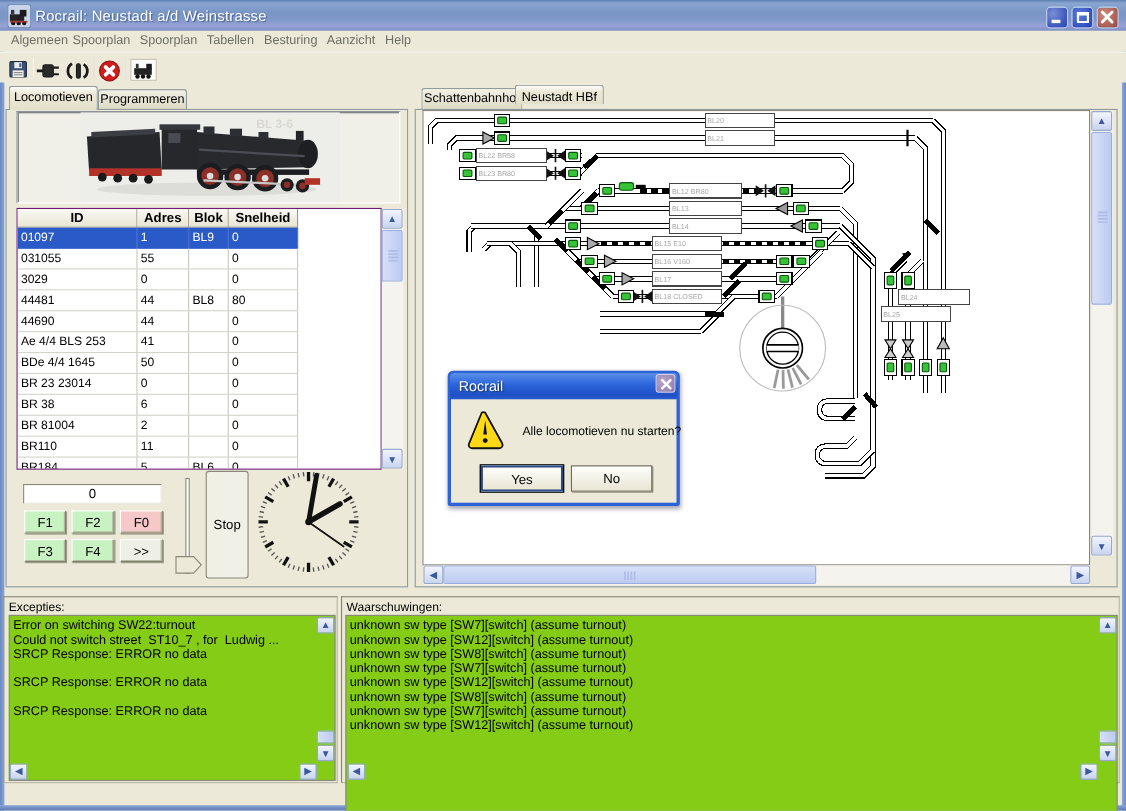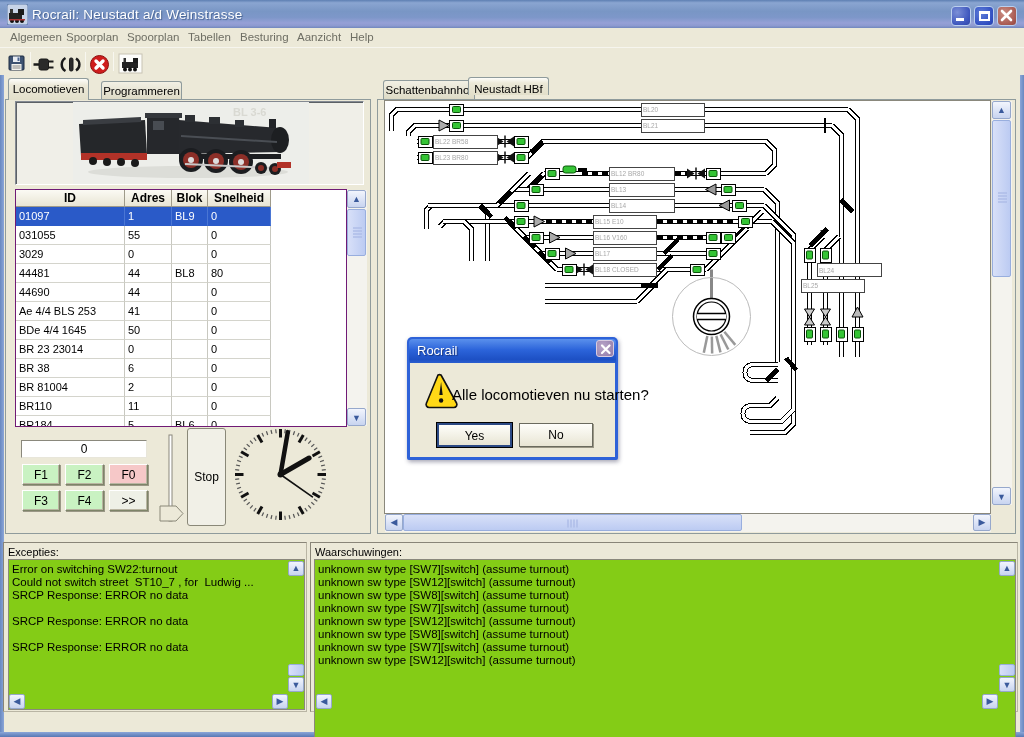--- a/index.html
+++ b/index.html
@@ -144,21 +144,21 @@
           <circle cx="11" cy="15.5" r="2" fill="#111"></circle>
           <circle cx="16" cy="15.5" r="2" fill="#111"></circle>
       </g>
     </svg>
     <div class="tsep" style="left:30px"></div>
     <div class="tsep" style="left:85px"></div>
     <div class="tsep" style="left:113px"></div>
   </div>
 
   <div class="tab" style="left:8px;top:78px;width:81px;height:22px;line-height:21px;z-index:2">Locomotieven</div>
-  <div class="tab inactive" style="left:101px;top:81px;width:81px;height:19px;line-height:18px">Programmeren</div>
+  <div class="tab inactive" style="left:89px;top:81px;width:81px;height:19px;line-height:18px">Programmeren</div>
   <div class="nbpanel" style="left:5px;top:99px;width:366px;height:435px"></div>
 
   <div class="abs" id="photo-frame"></div>
   <div class="abs" style="left:73px;top:102px;width:236px;height:82px" id="photo"><svg width="236" height="82">
         <rect width="236" height="82" fill="#edeeea"></rect>
         <text x="160" y="14" font-size="11" fill="#d9d9d2" font-family="Liberation Sans" font-weight="bold">BL 3-6</text>
         <ellipse cx="115" cy="70" rx="100" ry="6" fill="#dcddd8"></ellipse>
         <g>
           <polygon points="6,22 72,18 74,52 8,54" fill="#25272a"></polygon>
           <polygon points="10,18 68,15 68,20 10,23" fill="#3a3d42"></polygon>
@@ -602,21 +602,21 @@
     <div id="dlg-title">Rocrail</div>
     <div id="dlg-x"><svg width="18" height="17">
           <path d="M5 4.5 L12.5 12 M12.5 4.5 L5 12" stroke="#fff" stroke-width="2.2" stroke-linecap="round"></path>
         </svg></div>
     <div id="dlg-body">
       <svg width="40" height="42" style="position:absolute;left:12px;top:9px">
         <path d="M17.5 3 L33 31 a3 3 0 0 1 -2.6 4.5 H5.6 A3 3 0 0 1 3 31 L14.5 3 a3 3 0 0 1 3 0 z" fill="#ffd816" stroke="#111" stroke-width="1.6" stroke-linejoin="round" transform="translate(1.5,0)"></path>
         <path d="M17.6 10 l1.6 13 h-3.4 z" fill="#111" transform="translate(1.5,0)"></path>
         <circle cx="19.1" cy="28.5" r="2.2" fill="#111"></circle>
       </svg>
-      <div style="position:absolute;left:42px;top:23px;font-size:15px;white-space:nowrap">Alle locomotieven nu starten?</div>
+      <div style="position:absolute;left:65px;top:23px;font-size:11px;white-space:nowrap">Alle locomotieven nu starten?</div>
       <div class="dlgbtn" id="btn-yes">Yes</div>
       <div class="dlgbtn" id="btn-no">No</div>
     </div>
   </div>
 
   <div class="group" style="left:3px;top:542px;width:304px;height:170px"></div>
   <div class="grouplabel" style="left:8px;top:546px">Excepties:</div>
   <div class="logbox" style="left:8px;top:559px;width:297px;height:151px;padding:3px 0 0 3px" id="log1">Error on switching SW22:turnout
 Could not switch street  ST10_7 , for  Ludwig ...
 SRCP Response: ERROR no data

